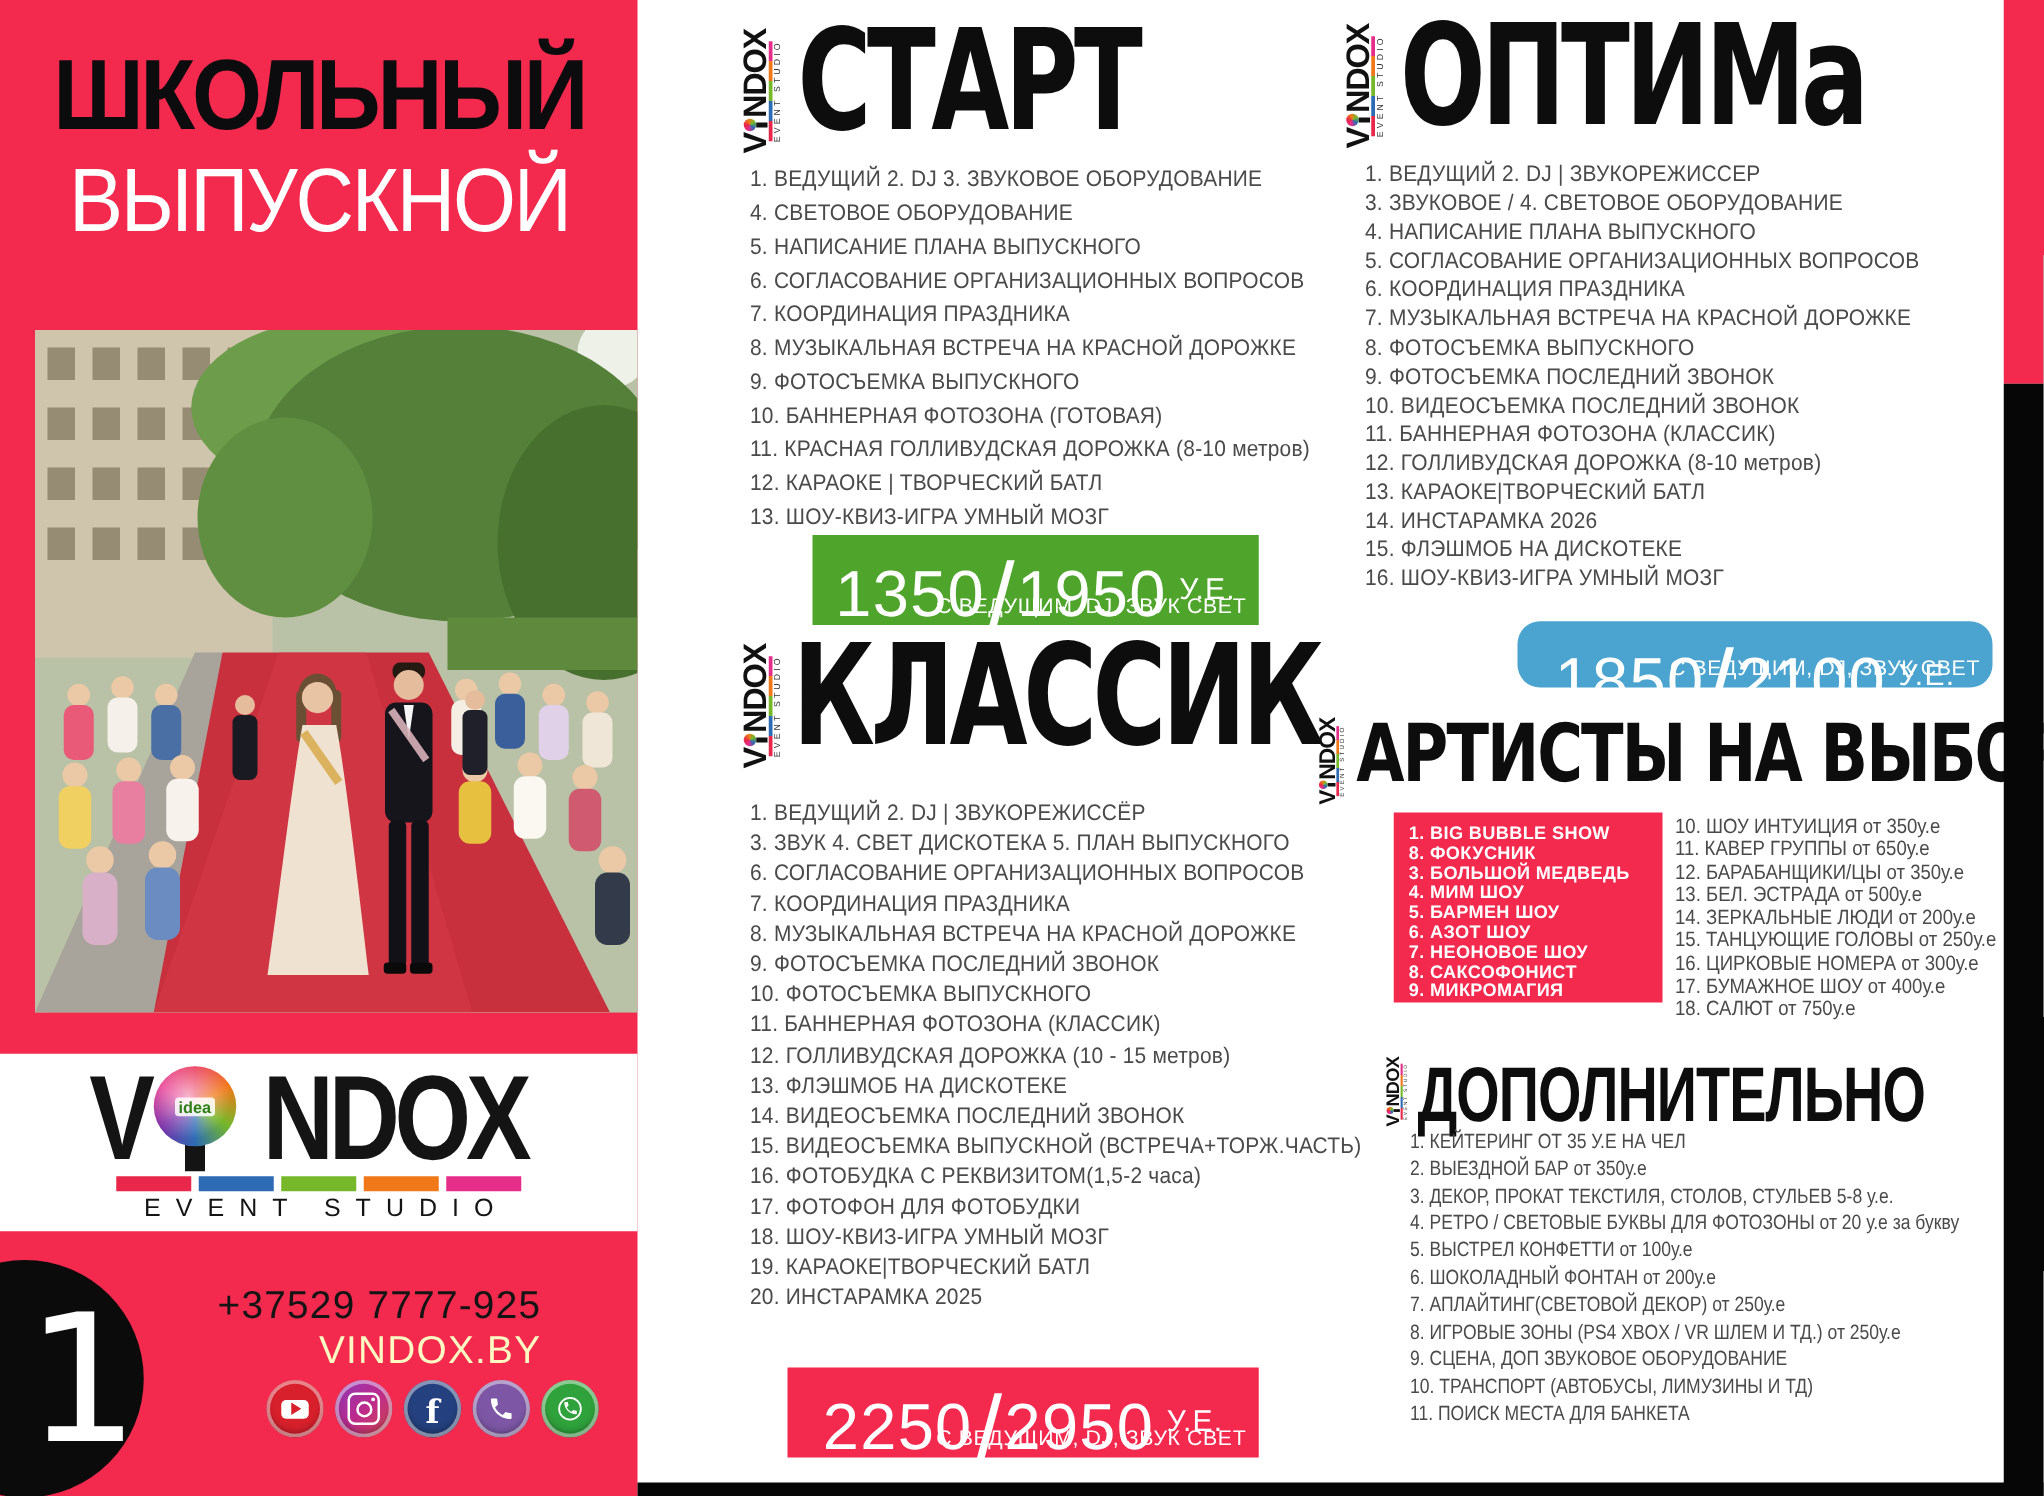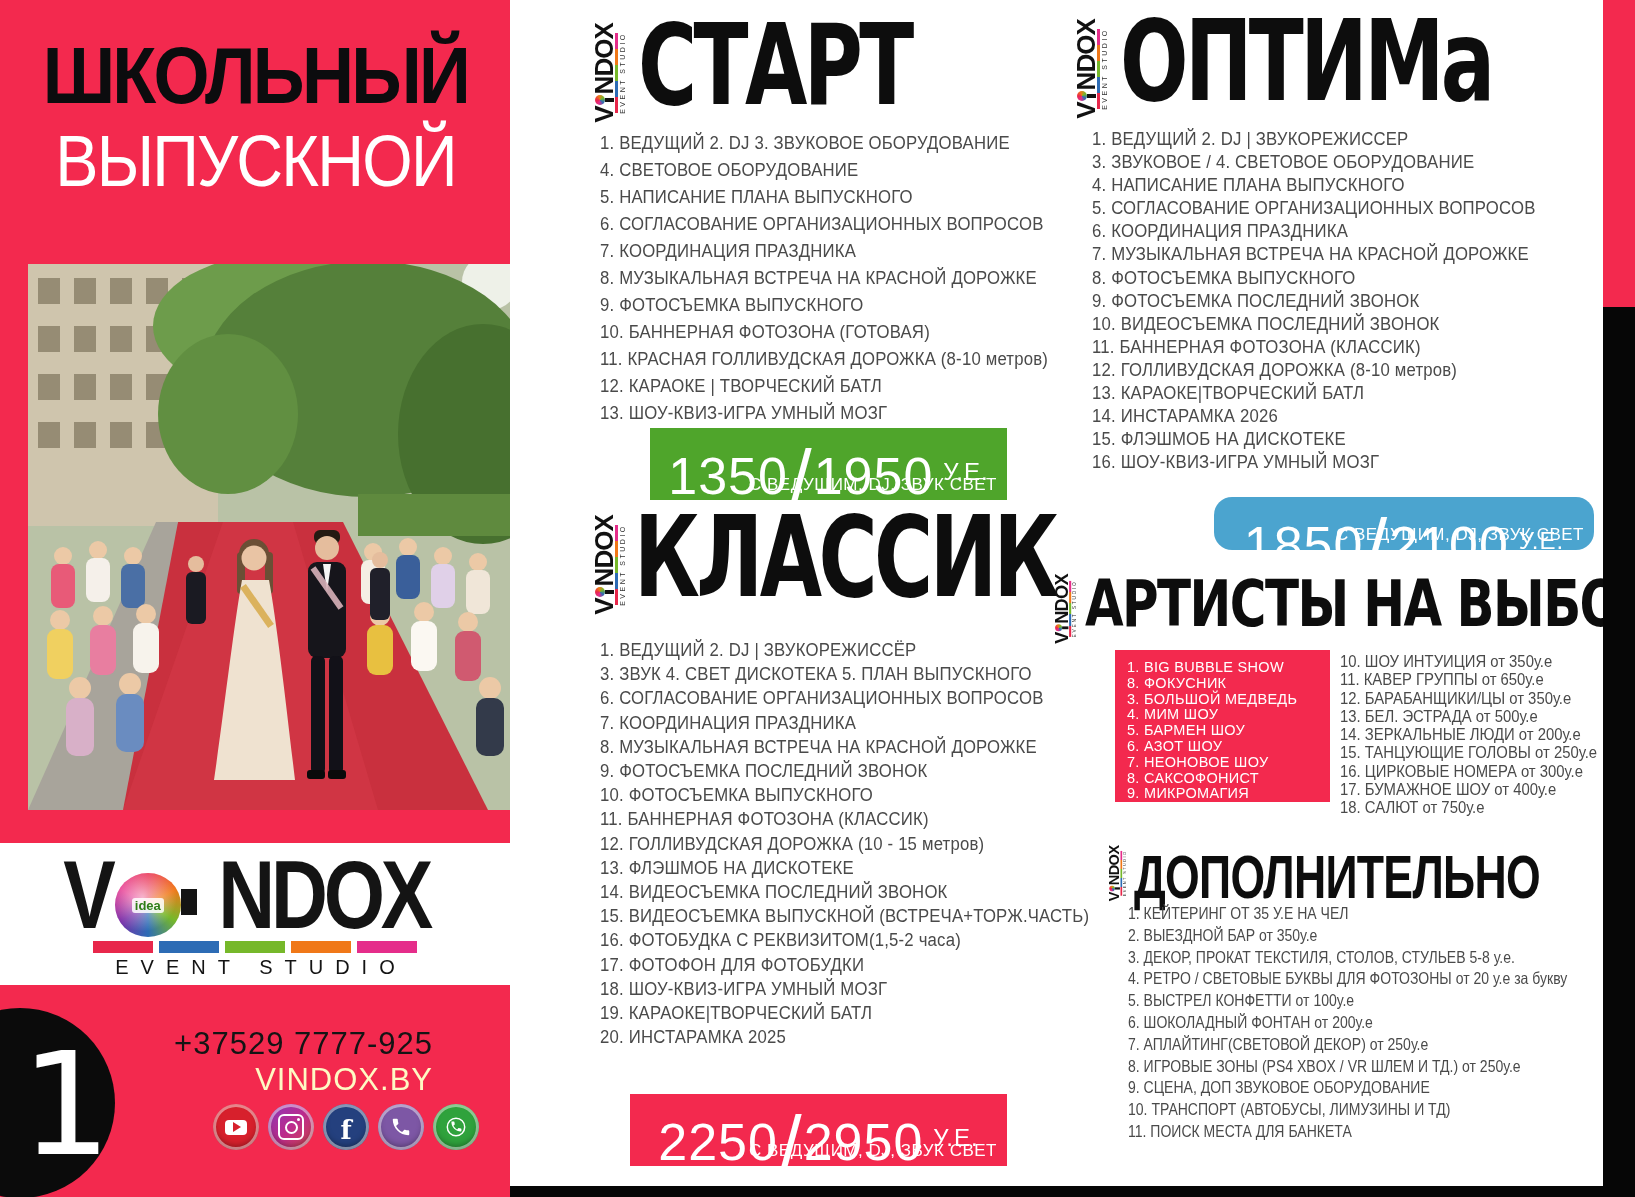--- a/index.html
+++ b/index.html
@@ -21,21 +21,21 @@
            display:inline-block;transform:scaleX(.96);transform-origin:left;}
 
   .photo{left:28px;top:264px;width:482px;height:546px;overflow:hidden;background:#b8c4a8;}
 
   
   .logo-band{left:0;top:843px;width:510px;height:142px;background:#ffffff;}
   .biglogo{position:absolute;left:0;top:2px;width:510px;display:flex;justify-content:center;
            align-items:flex-end;height:92px;}
   .biglogo .bl-letter{font-size:96px;font-weight:800;letter-spacing:-5px;color:#141414;
            line-height:.88;display:inline-block;transform:scaleX(.82);}
-  .bulbcol{display:flex;align-items:center;margin:0 -2px;}
+  .bulbcol{display:flex;flex-direction:column;align-items:center;margin:0 -2px;}
   .bulb{width:66px;height:64px;border-radius:50%;
         background:conic-gradient(#e8274b,#f07818,#76b82a,#2d6cb5,#7b2ea8,#e52d8a,#e8274b);
         display:flex;align-items:center;justify-content:center;position:relative;}
   .bulb:after{content:"";position:absolute;inset:0;border-radius:50%;
         background:radial-gradient(circle at 42% 38%, rgba(255,255,255,.65), rgba(255,255,255,0) 62%);}
   .bulb .idea{font-size:13px;font-weight:700;color:#2f7d18;background:rgba(255,255,255,.85);
         padding:0 3px;border-radius:3px;z-index:1;}
   .bstem{width:16px;height:26px;background:#141414;margin-top:-6px;}
   .bars{position:absolute;left:0;top:98px;width:510px;display:flex;justify-content:center;gap:6px;}
   .bars i{display:block;width:60px;height:12px;}
@@ -107,21 +107,21 @@
   .pbox .n{font-size:52px;line-height:1;letter-spacing:1px;}
   .pbox .slash{font-size:78px;line-height:.62;font-weight:300;margin:0 2px;transform:translateY(4px);}
   .pbox .unit{font-size:24px;margin:8px 0 0 10px;letter-spacing:1px;}
   .pbox .note{position:absolute;right:10px;bottom:5px;font-size:17px;letter-spacing:.5px;}
   .pb-green{background:#4FA52B;}
   .pb-red{background:#F3294E;}
   .pb-blue{background:#4BA4CF;}
 
   
   .art-box{position:absolute;left:1115px;top:650px;width:215px;height:152px;background:#F3294E;
-        color:#fff;font-size:14.5px;padding:10px 0 0 12px;box-sizing:border-box;white-space:nowrap;}
+        color:#fff;font-size:14.5px;padding:10px 0 0 12px;box-sizing:border-box;white-space:nowrap;font-weight:bold;}
   .art-box .li{line-height:15.8px;letter-spacing:.3px;}
   .art-more{position:absolute;left:1340px;top:652px;color:#4A4A4A;font-size:16.5px;white-space:nowrap;
         transform:scaleX(.9);transform-origin:left top;}
   .art-more .li{line-height:18.3px;}
 
   .extras-list{position:absolute;left:1128px;top:903px;color:#4A4A4A;font-size:16.5px;white-space:nowrap;
         transform:scaleX(.85);transform-origin:left top;}
   .extras-list .li{line-height:21.8px;}
 
   

